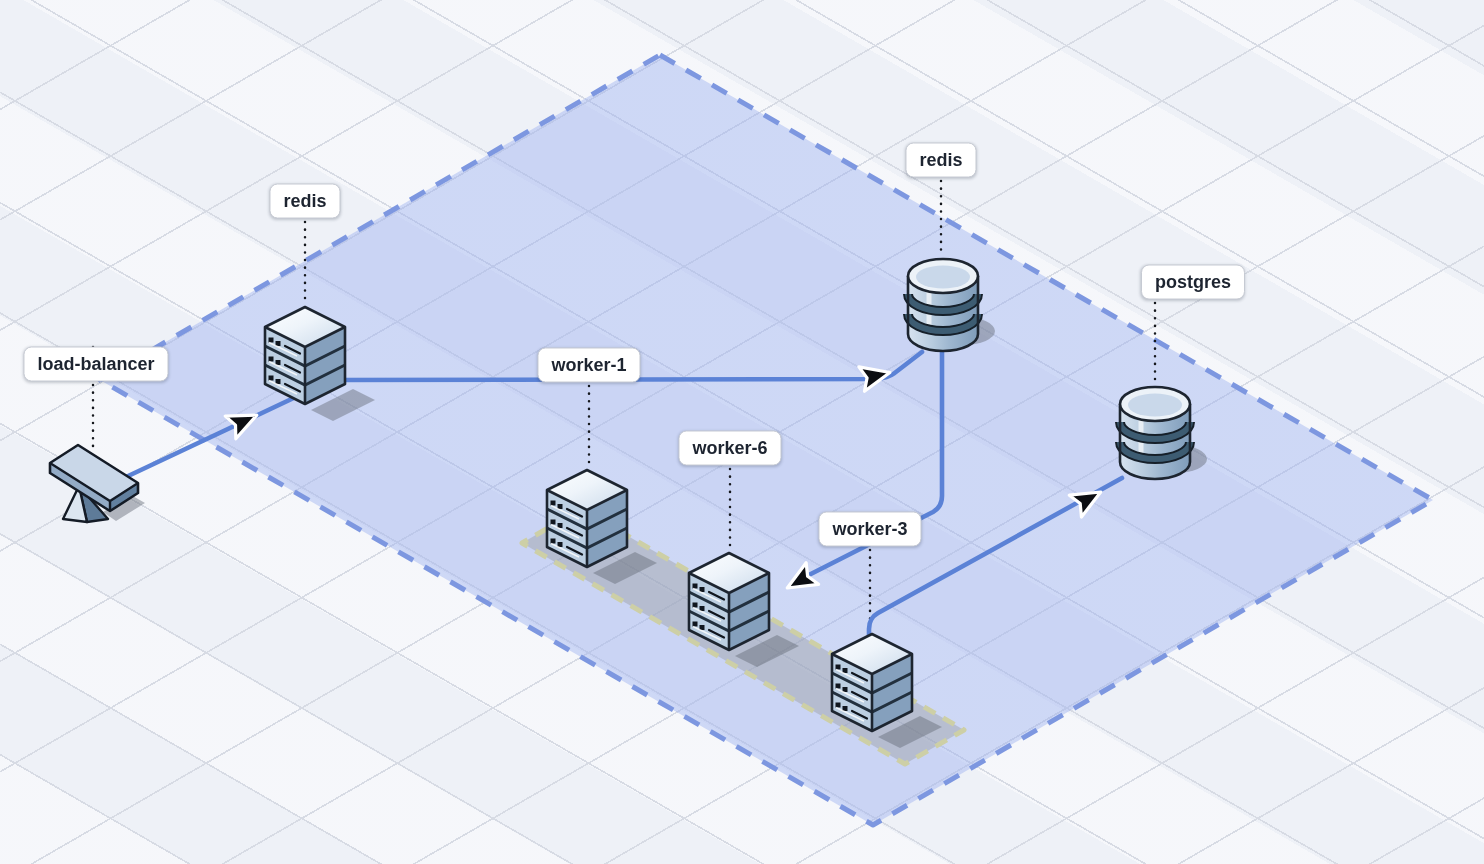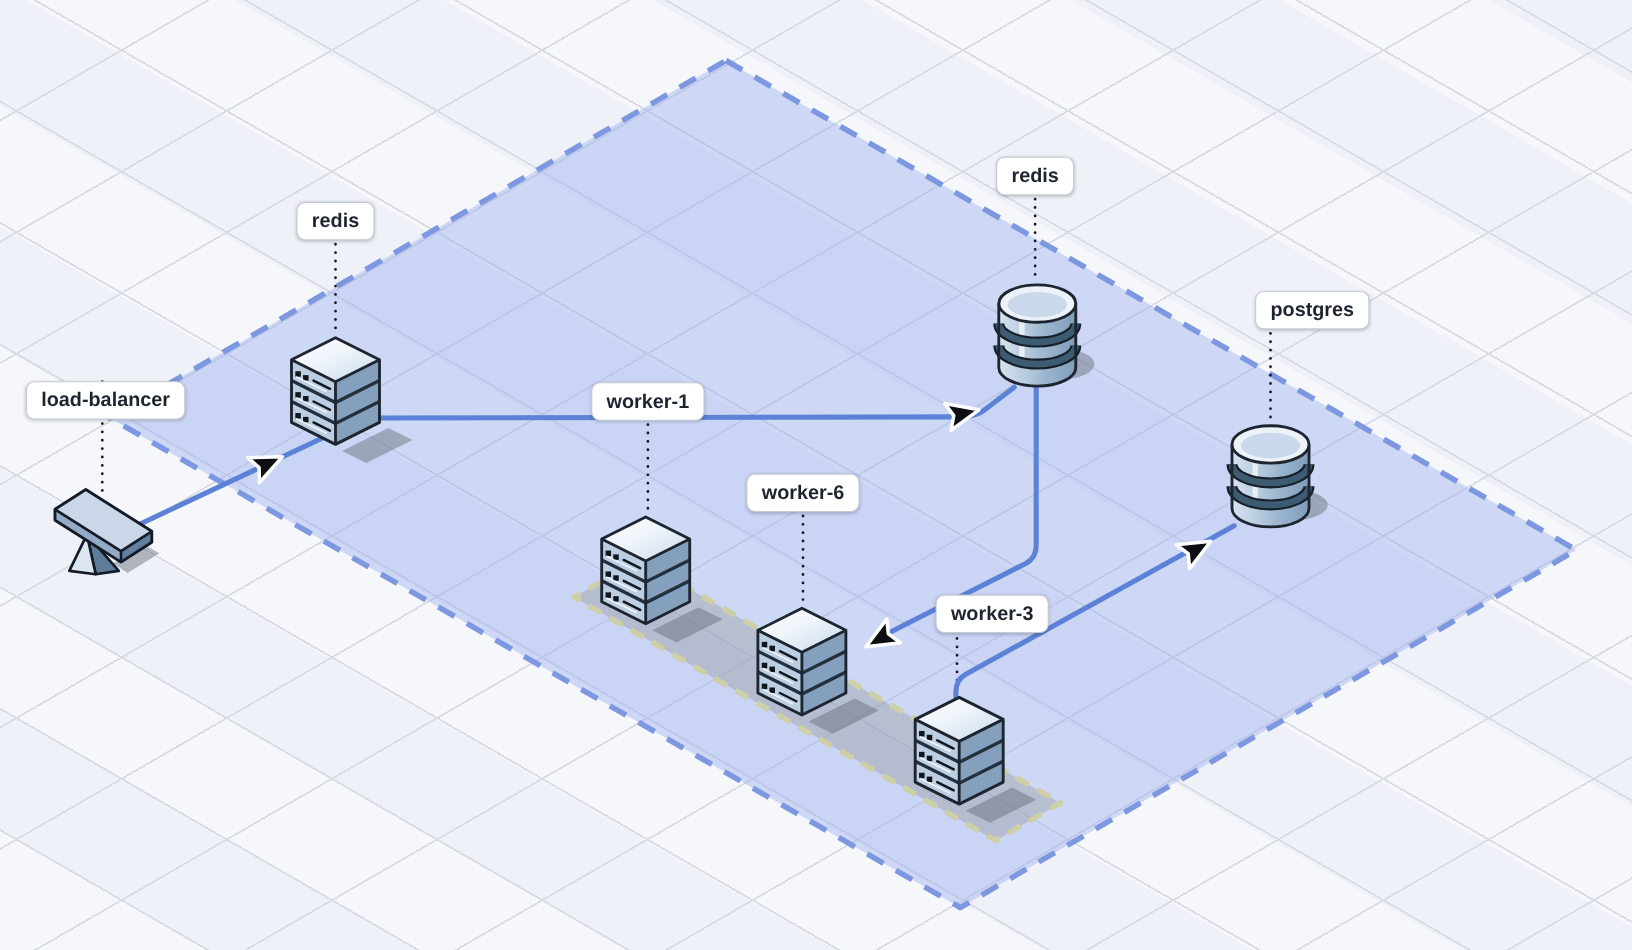--- a/index.html
+++ b/index.html
@@ -138,17 +138,17 @@
     <use href="#icon-stack" transform="translate(872,731)"></use>
 
     <use href="#icon-db" transform="translate(943,334)"></use>
     <use href="#icon-db" transform="translate(1155,462)"></use>
   </svg>
 
   <div class="lbl" style="left:96px;  top:324px;margin-top:40px;">load-balancer</div>
   <div class="lbl" style="left:305px; top:201px;">redis</div>
   <div class="lbl" style="left:589px; top:365px;">worker-1</div>
   <div class="lbl" style="left:730px; top:448px;">worker-6</div>
-  <div class="lbl" style="left:870px; top:558px;margin-left:32px;">worker-3</div>
+  <div class="lbl" style="left:870px; top:529px;">worker-3</div>
   <div class="lbl" style="left:941px; top:160px;">redis</div>
   <div class="lbl" style="left:1193px;top:282px;">postgres</div>
 
 </div>
 
 </body></html>

